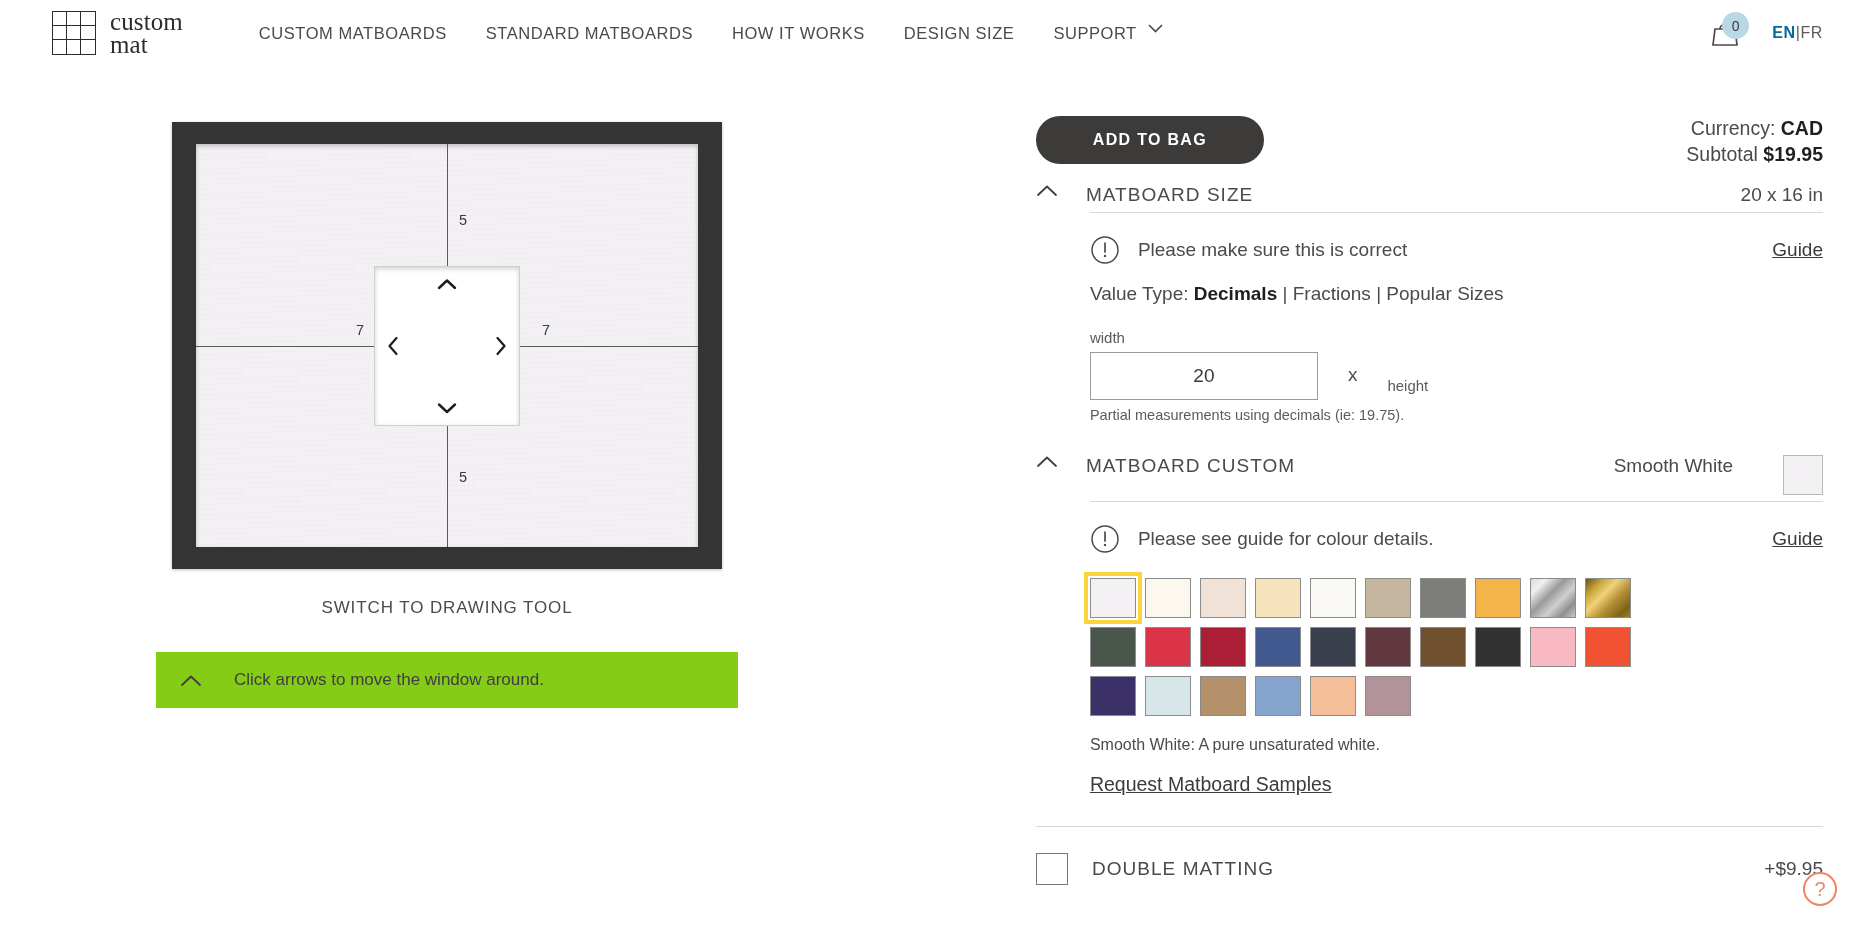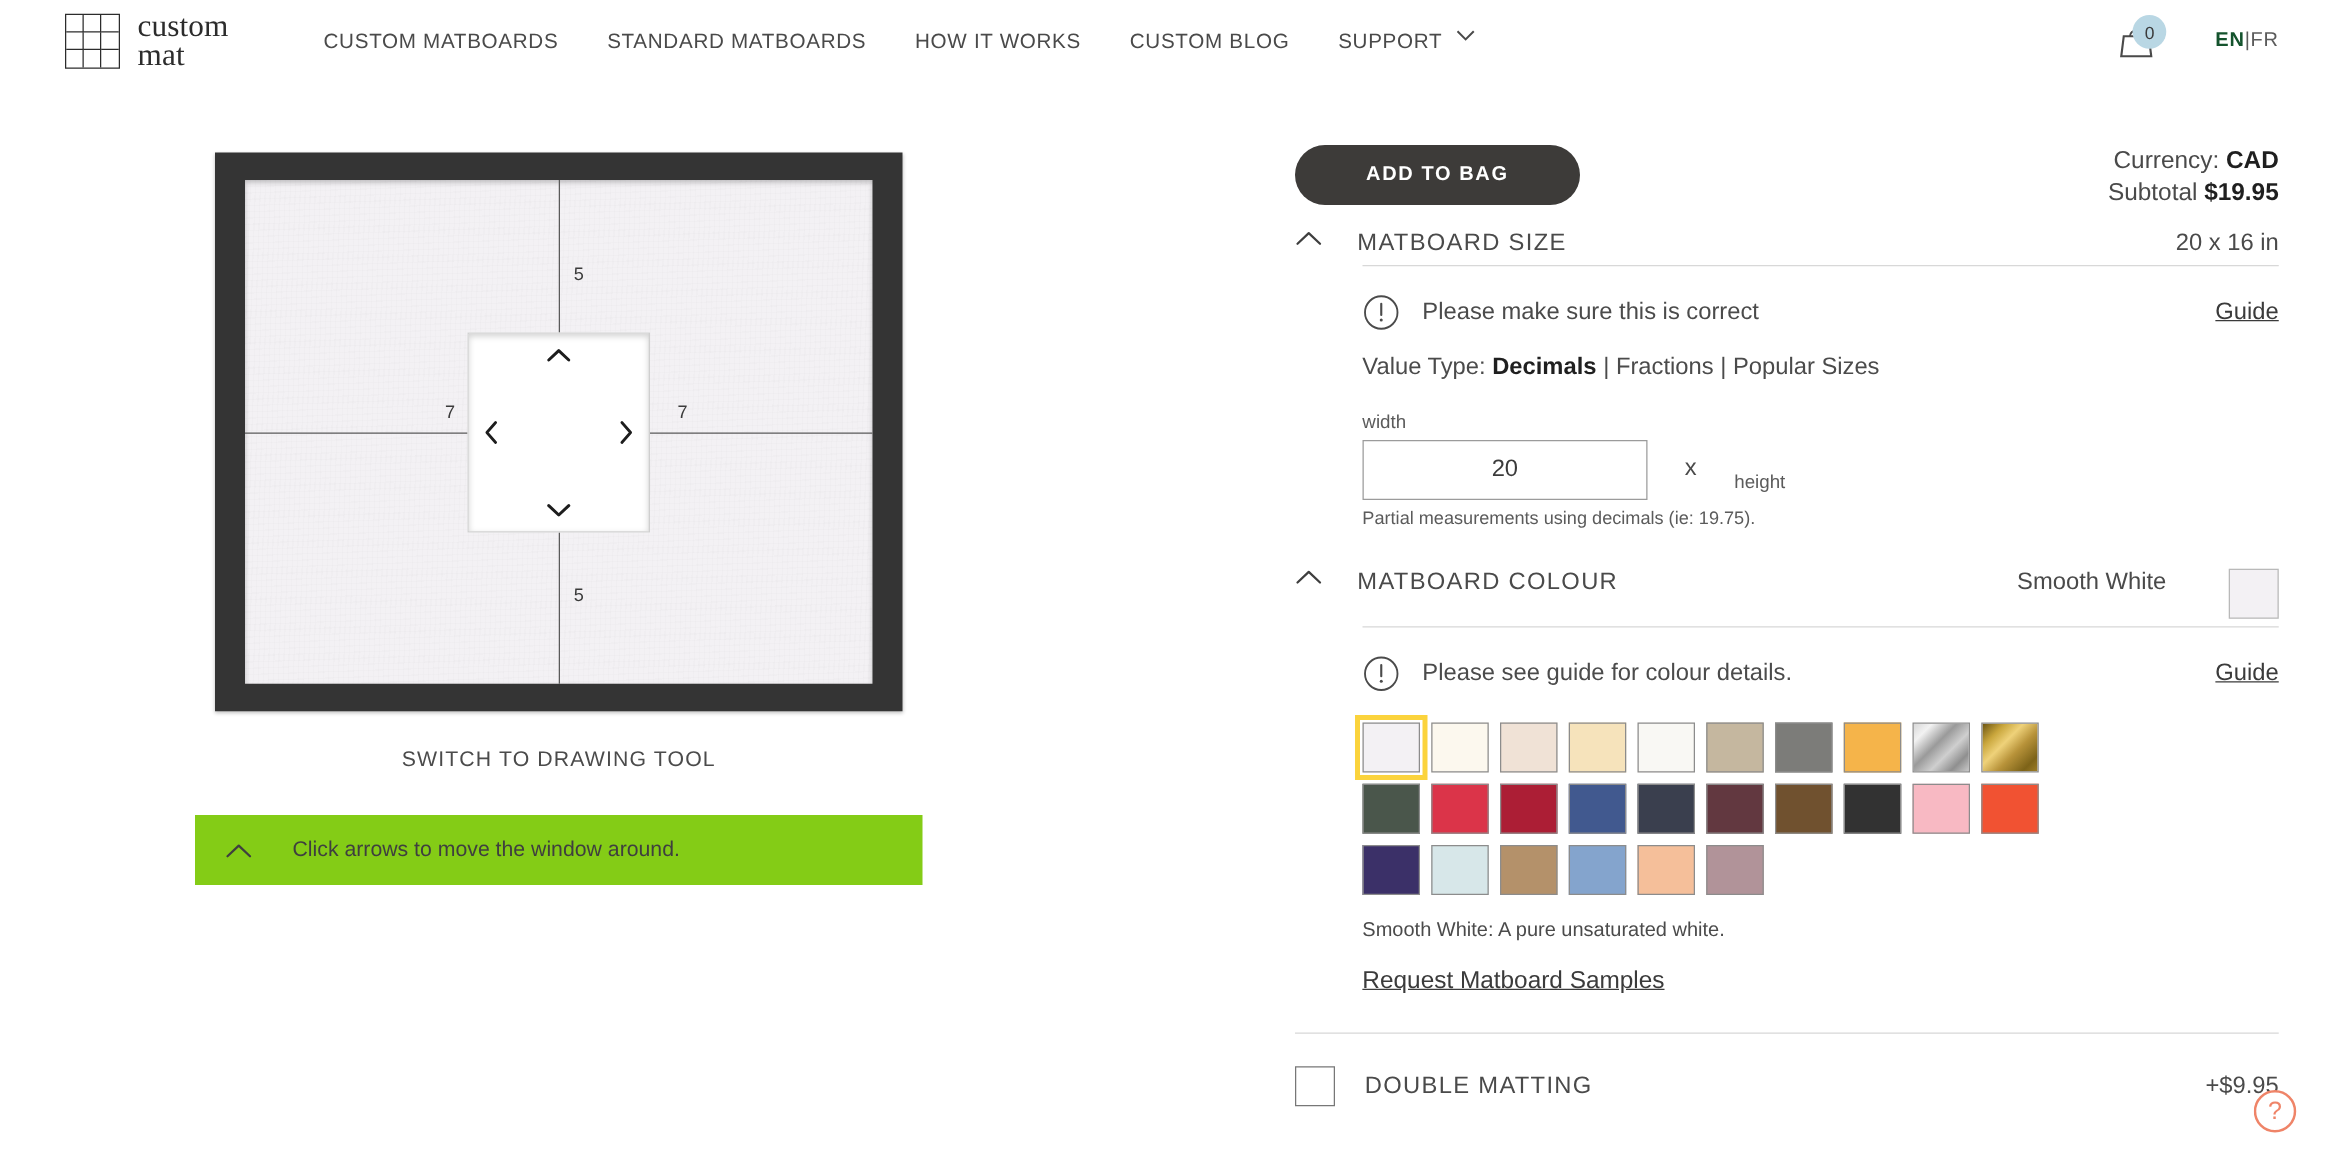--- a/index.html
+++ b/index.html
@@ -65,21 +65,21 @@
     position: absolute;
     top: -4px; right: -7px;
     width: 27px; height: 27px;
     border-radius: 50%;
     background: #b9d7e4;
     color: #3b3b3b;
     font-size: 14px;
     display: flex; align-items: center; justify-content: center;
   }
   .lang { font-size: 16px; letter-spacing: .6px; color: #5b5b5b; cursor: pointer; }
-  .lang b { color: #14532d; font-weight: 700; margin-left: 16px; }
+  .lang b { color: #0369a1; font-weight: 700; }
   
   .main { display: flex; padding: 0 44px 0 52px; }
   .left-col { width: 1000px; padding-top: 56px; }
   .right-col { width: 800px; padding-top: 50px; }
 
   
   .preview-wrap { width: 790px; display: flex; flex-direction: column; align-items: center; }
   .frame {
     width: 550px; height: 447px;
     background: #343434;
@@ -292,21 +292,21 @@
     <div class="nav-item">
       <span>CUSTOM MATBOARDS</span>
     </div>
     <div class="nav-item">
       <span>STANDARD MATBOARDS</span>
     </div>
     <div class="nav-item">
       <span>HOW IT WORKS</span>
     </div>
     <div class="nav-item">
-      <span>CUSTOM BLOG</span>
+      <span>DESIGN SIZE</span>
     </div>
     <div class="nav-item">
       <span>SUPPORT</span>
       <svg class="chev-sm" width="15" height="9" viewBox="0 0 15 9">
         <path d="M1 1 L7.5 7.5 L14 1" fill="none" stroke="#4a4a4a" stroke-width="1.6"></path>
       </svg>
     </div>
   </div>
 
   <div class="header-right">
@@ -432,21 +432,21 @@
         </div>
         <div class="hint-small">Partial measurements using decimals (ie: 19.75).</div>
       </div>
     </div>
 
     <div class="section" style="margin-top:26px;">
       <div class="sec-head">
         <svg width="22" height="13" viewBox="0 0 22 13">
           <path d="M2 11 L11 2.5 L20 11" fill="none" stroke="#3f3f3f" stroke-width="1.8" stroke-linecap="round" stroke-linejoin="round"></path>
         </svg>
-        <span class="sec-title">MATBOARD COLOUR</span>
+        <span class="sec-title">MATBOARD CUSTOM</span>
         <span class="sec-value">Smooth White</span>
         <span class="sec-head-swatch" style="background: rgb(243, 241, 244);"></span>
       </div>
 
       <div class="sec-body">
         <div class="notice">
           <svg width="30" height="30" viewBox="0 0 30 30">
             <circle cx="15" cy="15" r="13" fill="none" stroke="#4b4b4b" stroke-width="1.5"></circle>
             <path d="M15 8 L15 17" stroke="#4b4b4b" stroke-width="1.7" stroke-linecap="round"></path>
             <circle cx="15" cy="21" r="1.2" fill="#4b4b4b"></circle>

